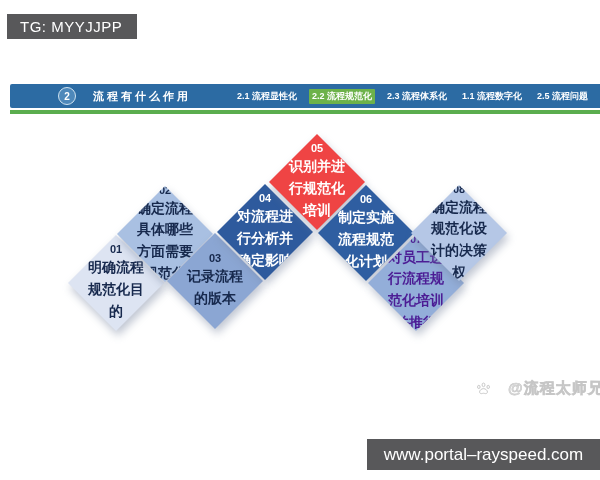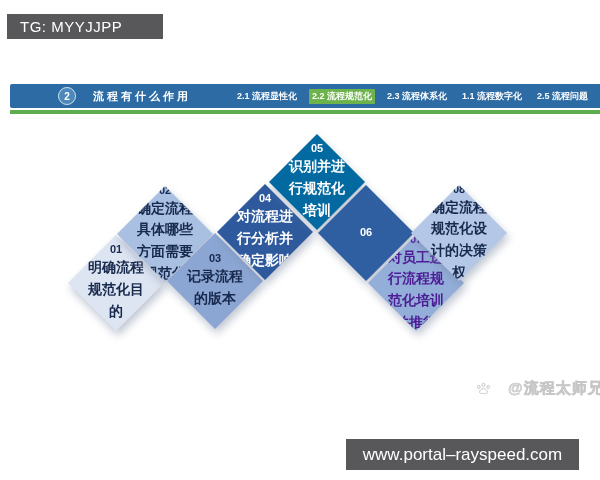--- a/index.html
+++ b/index.html
@@ -1,20 +1,20 @@
 <!DOCTYPE html>
 <html><head>
 <meta charset="utf-8">
 <style>
   html,body{margin:0;padding:0;background:#fff;}
   #stage{position:relative;width:600px;height:480px;background:#ffffff;overflow:hidden;
          font-family:"Liberation Sans","DejaVu Sans",sans-serif;}
 
   
-  .tg-box{position:absolute;left:7px;top:14px;width:156px;height:25px;background:#58585a;
+  .tg-box{position:absolute;left:7px;top:14px;width:130px;height:25px;background:#58585a;
           color:#fff;font-size:15px;display:flex;align-items:center;padding-left:13px;
           box-sizing:border-box;letter-spacing:.5px;}
 
   
   .header{position:absolute;left:10px;top:84px;width:590px;height:24px;background:#2c6ba3;
           display:flex;align-items:center;border-radius:2px 0 0 2px;}
   .hcircle{width:16px;height:16px;border-radius:50%;background:#4e88ba;border:1px solid #cfe3f0;
            color:#fff;font-size:10px;font-weight:bold;display:flex;align-items:center;
            justify-content:center;margin-left:48px;flex:0 0 auto;}
   .htitle{color:#fff;font-size:11px;font-weight:bold;letter-spacing:3px;margin-left:17px;white-space:nowrap;}
@@ -36,21 +36,21 @@
   .d1{left:68px;top:235px;} .d2{left:117px;top:186px;} .d3{left:167px;top:233px;}
   .d4{left:217px;top:184px;} .d5{left:269px;top:134px;} .d6{left:318px;top:185px;}
   .d7{left:368px;top:235px;} .d8{left:411px;top:185px;}
 
   
   .wm{position:absolute;left:476px;top:379px;display:flex;align-items:center;gap:17px;
       color:#e0e0e0;-webkit-text-stroke:0.6px #c6c6c6;font-size:15px;font-weight:bold;
       letter-spacing:1px;white-space:nowrap;}
 
   
-  .url-box{position:absolute;left:346px;top:439px;width:233px;height:31px;background:#58585a;
+  .url-box{position:absolute;left:367px;top:439px;width:233px;height:31px;background:#58585a;
            color:#fff;font-size:17px;display:flex;align-items:center;justify-content:center;}
 </style>
 </head>
 <body>
 
 <div id="stage">
 
   <div class="tg-box">
     <span>TG: MYYJJPP</span>
   </div>
@@ -94,31 +94,32 @@
   </div>
   <div class="dwrap d4">
     <div class="diamond" style="background: rgb(46, 90, 157); color: rgb(255, 255, 255);">
         <div class="dtext">
       <div class="dnum">04</div>
       <div class="dlabel">对流程进行分析并确定影响</div>
     </div>
       </div>
   </div>
   <div class="dwrap d5">
-    <div class="diamond" style="background: #0369a1; color: rgb(255, 255, 255);">
+    <div class="diamond" style="background: #ef4444; color: rgb(255, 255, 255);">
         <div class="dtext">
       <div class="dnum">05</div>
       <div class="dlabel">识别并进行规范化培训</div>
     </div>
       </div>
   </div>
   <div class="dwrap d6">
     <div class="diamond" style="background: rgb(47, 94, 161); color: rgb(255, 255, 255);">
         <div class="dtext">
       <div class="dnum">06</div>
+      <div class="dlabel">制定实施流程规范化计划</div>
     </div>
       </div>
   </div>
   <div class="dwrap d7">
     <div class="diamond" style="background: rgb(147, 174, 217); color: #4c1d95;">
         <div class="dtext">
       <div class="dnum">07</div>
       <div class="dlabel">对员工进行流程规范化培训并推行</div>
     </div>
       </div>

